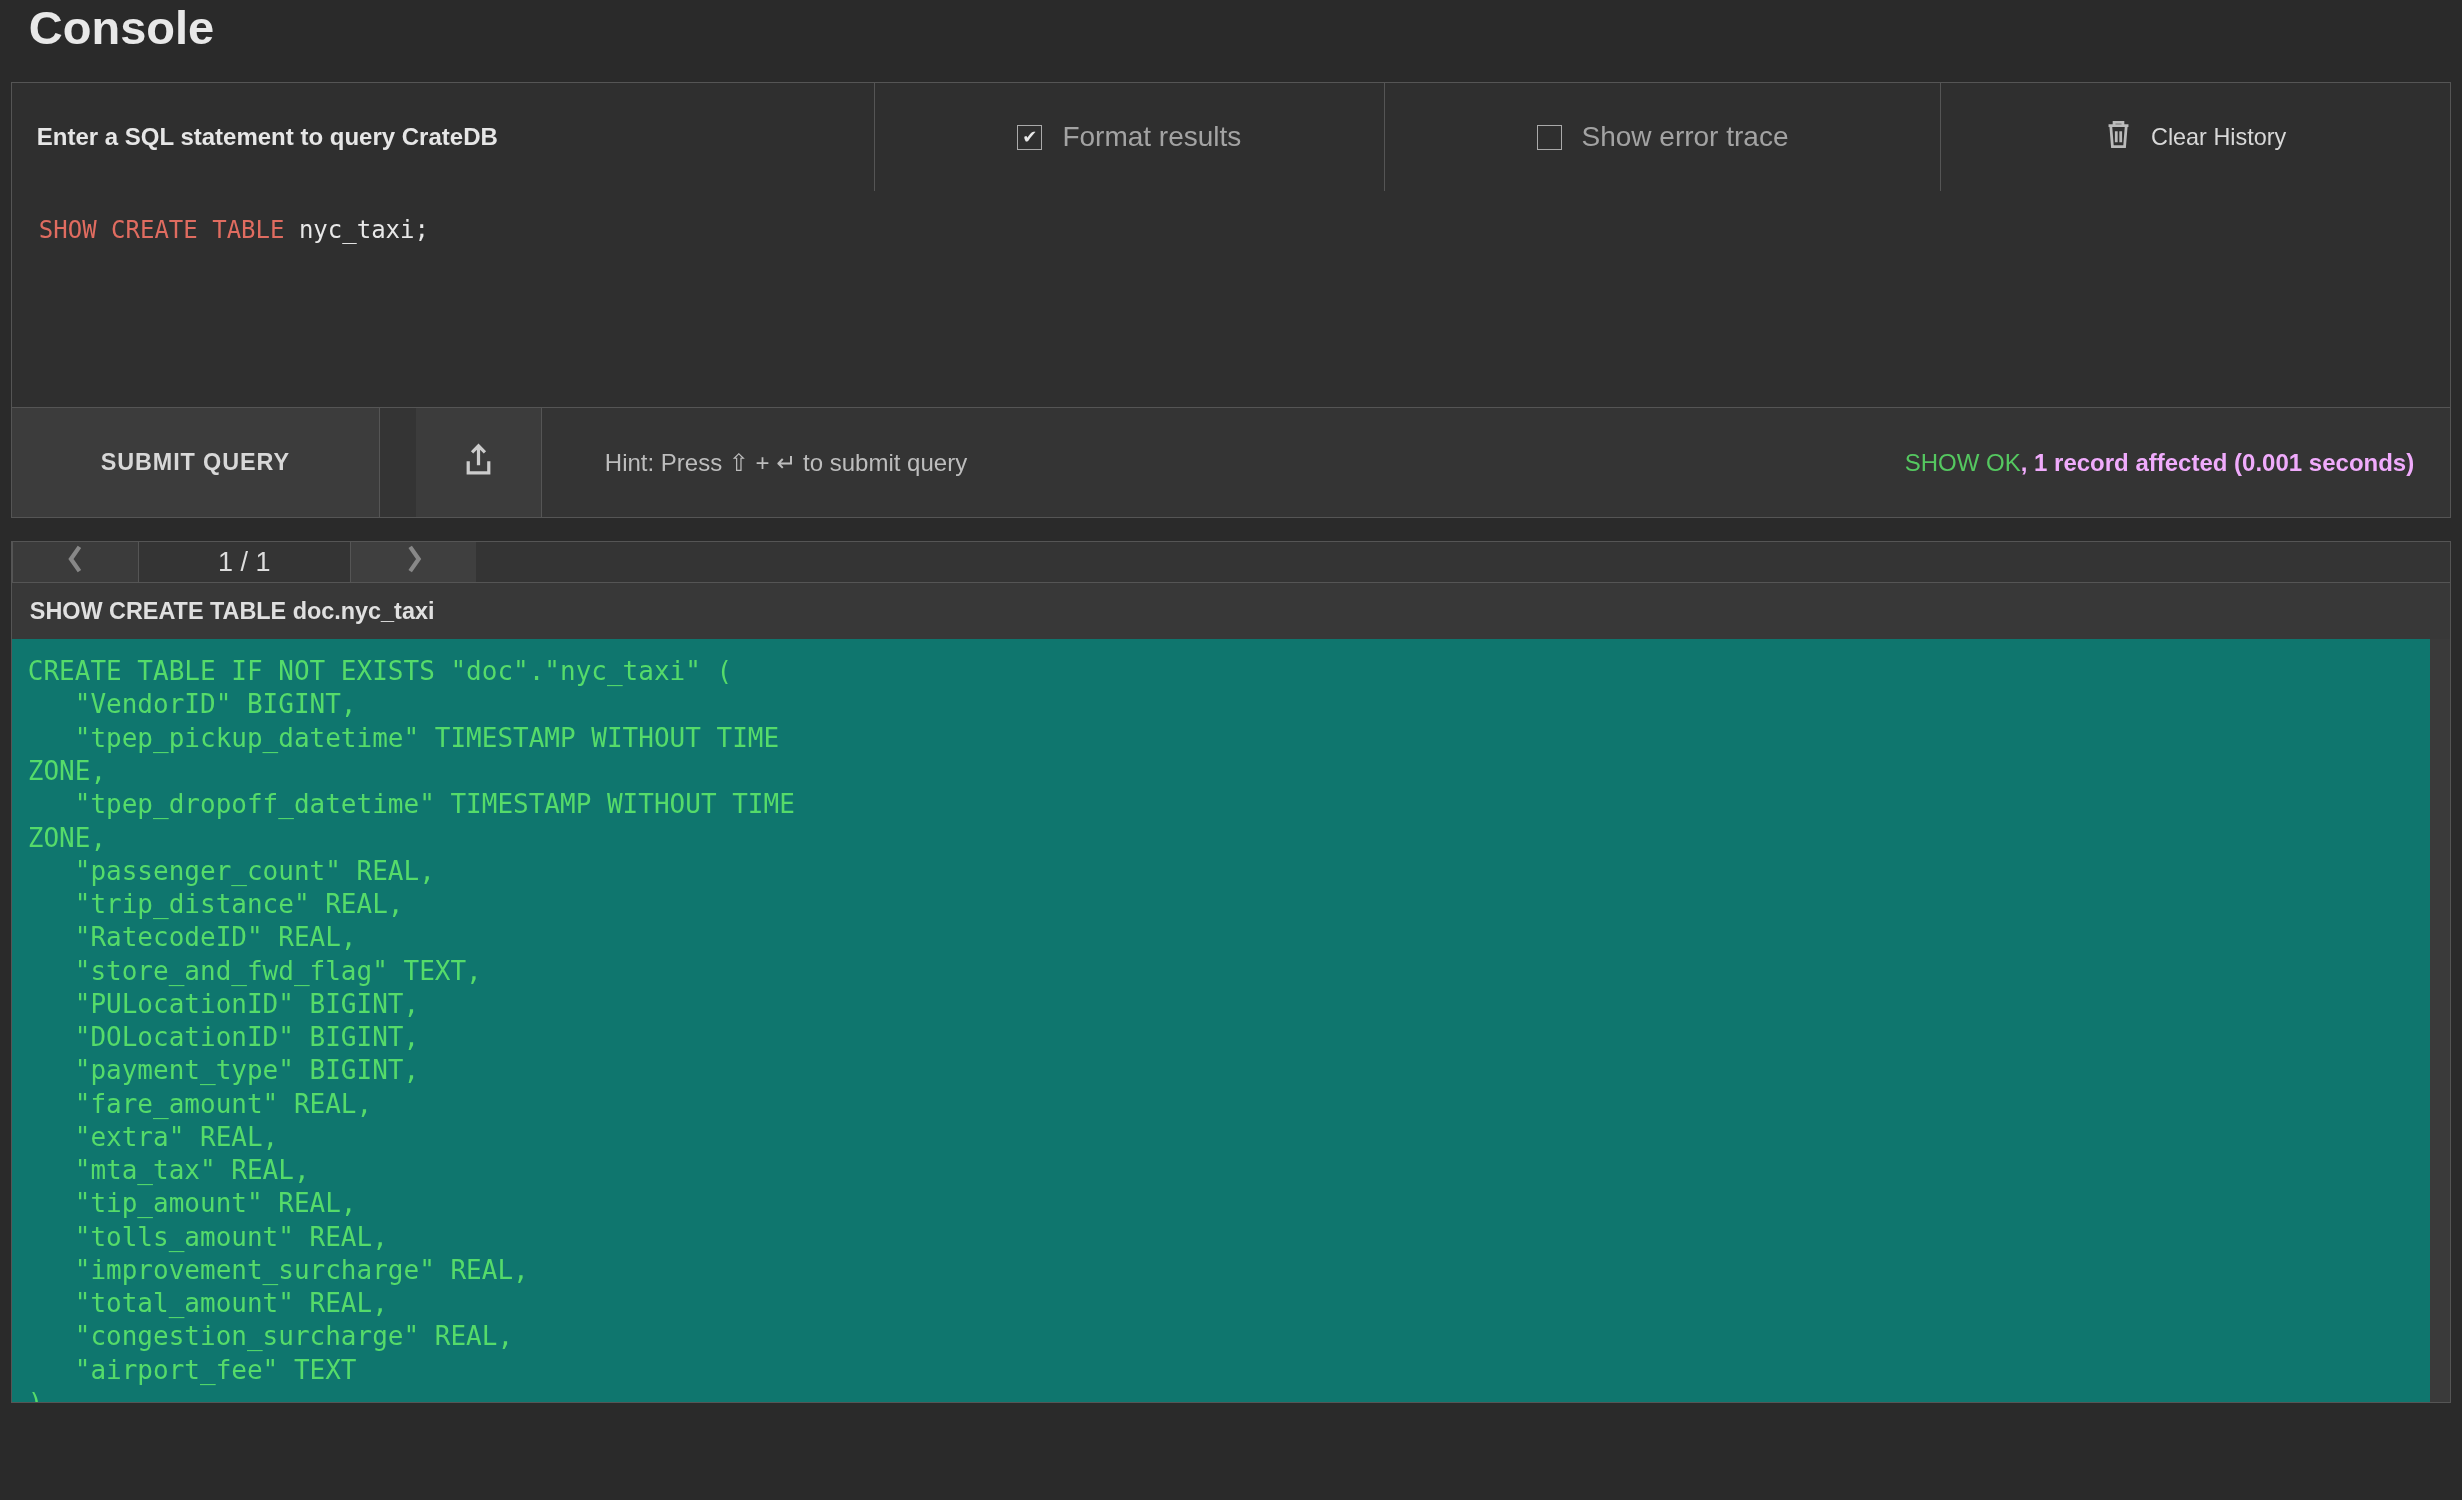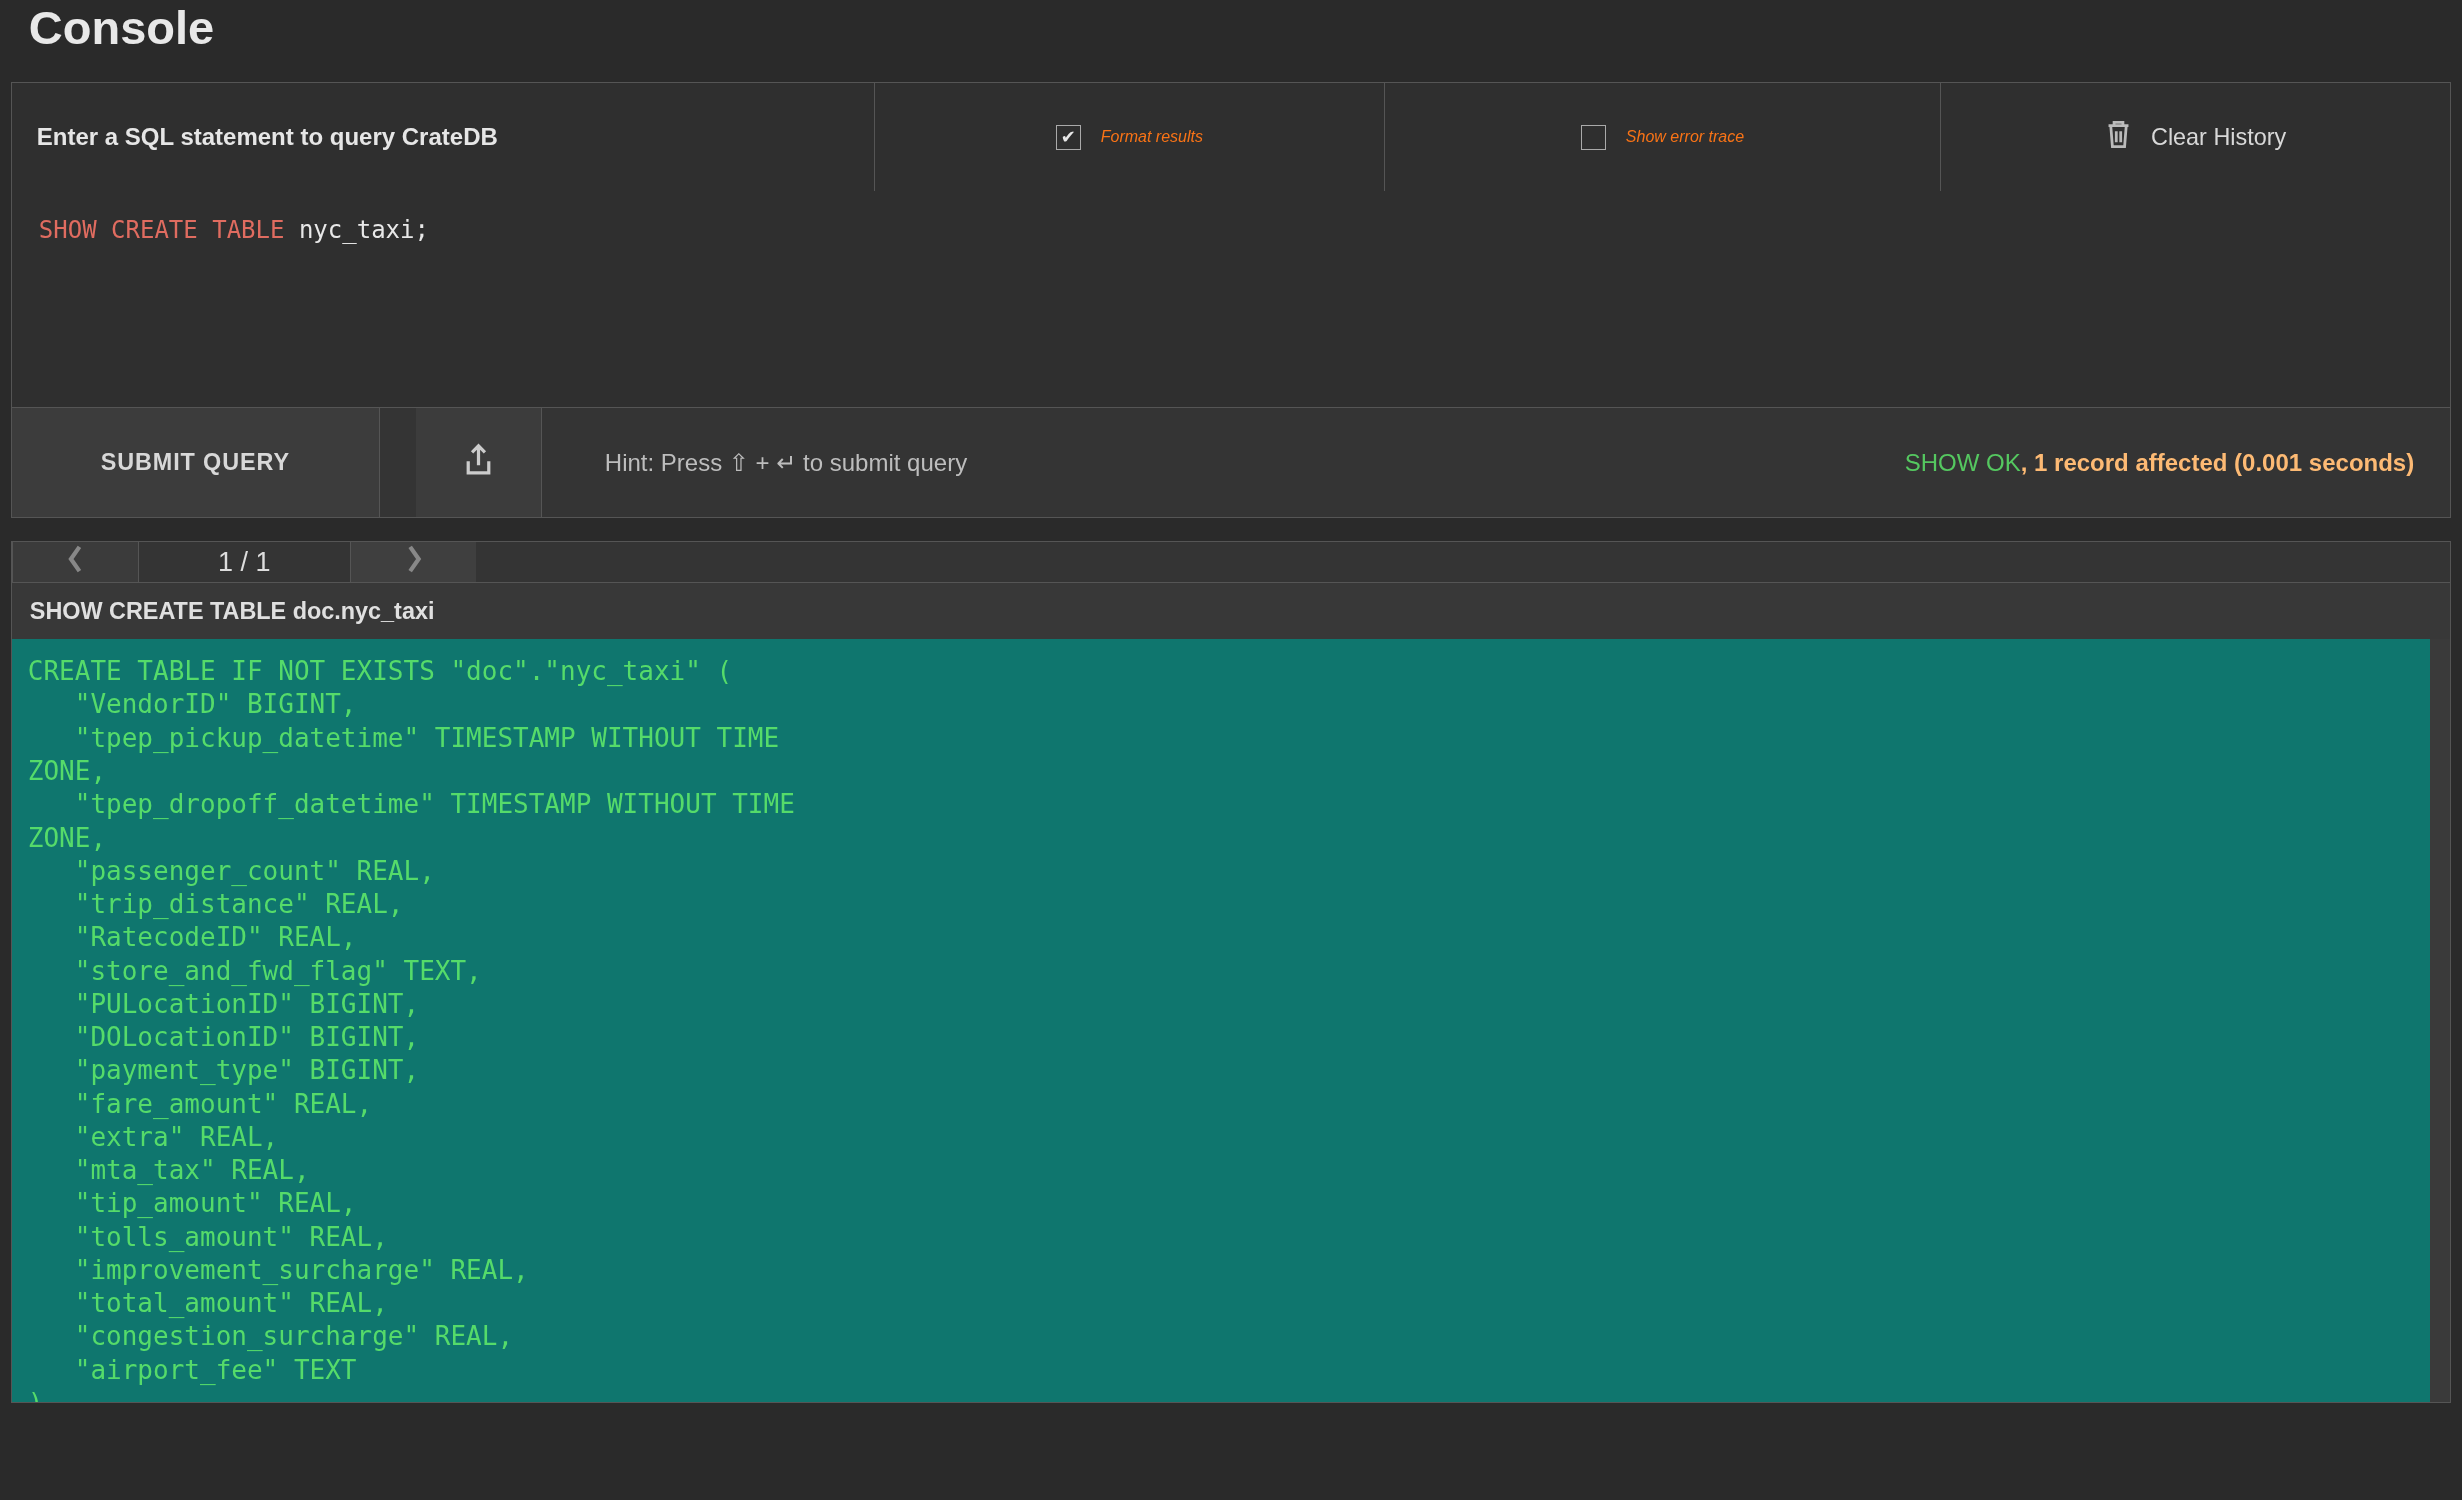--- a/index.html
+++ b/index.html
@@ -46,21 +46,21 @@
     width: 25px; height: 25px;
     border: 1.8px solid #aaa;
     background: transparent;
     margin-right: 20px;
     display: inline-flex;
     align-items: center; justify-content: center;
     font-size: 18px; color: #e8e8e8;
     cursor: pointer;
   }
   .chk.checked::after { content: "✔"; }
-  .opt-text { color: #f97316; font-size: 16px; font-style: italic; }
+  .opt-text { color: #a3a3a3; font-size: 28px; }
   .clear-btn {
     display: flex; align-items: center; gap: 19px;
     cursor: pointer; color: #d8d8d8;
   }
   .trash-icon svg { width: 27px; height: 31px; stroke:#bbb; fill:none; stroke-width:2.5;}
   .editor {
     font-family: "SF Mono", Menlo, Consolas, monospace;
     font-size: 24px;
     padding: 25px 27px;
     height: 216px;
@@ -102,21 +102,21 @@
     color: #bdbdbd;
     font-size: 24px;
   }
   .status {
     flex: 0 0 auto;
     display:flex; align-items:center;
     padding: 0 36px;
     font-size: 24px;
   }
   .status .ok { color: #55c860; font-weight: 400; }
-  .status .rest { color: #fdba74; font-weight: 700; }
+  .status .rest { color: #f0abfc; font-weight: 700; }
   .result-head {
     margin-top: 23.4px;
     display:flex; align-items:stretch;
     border: 0.9px solid #555;
     background: #343434;
   }
   .result-title {
     flex: 1 1 auto;
     display:flex; align-items:center;
     padding: 0 21.6px;

